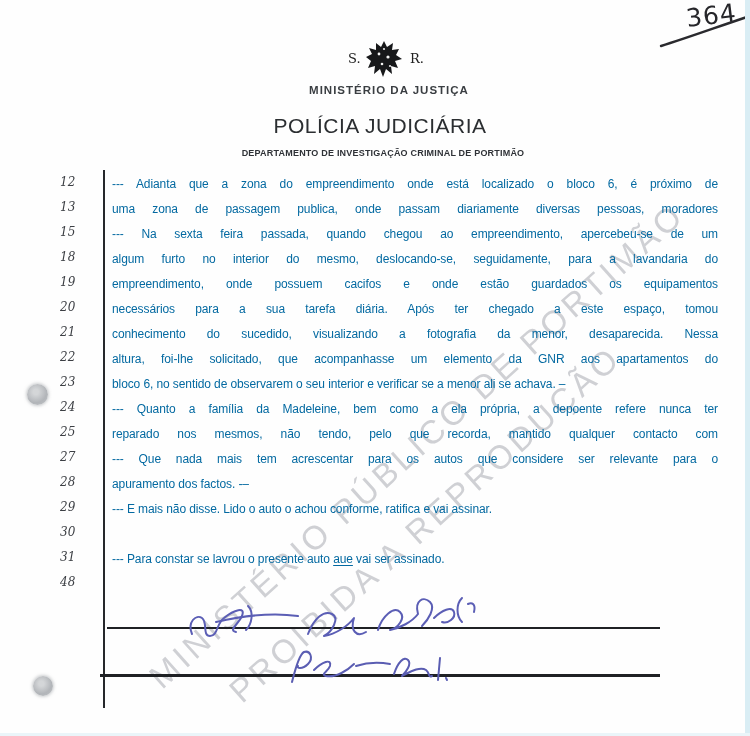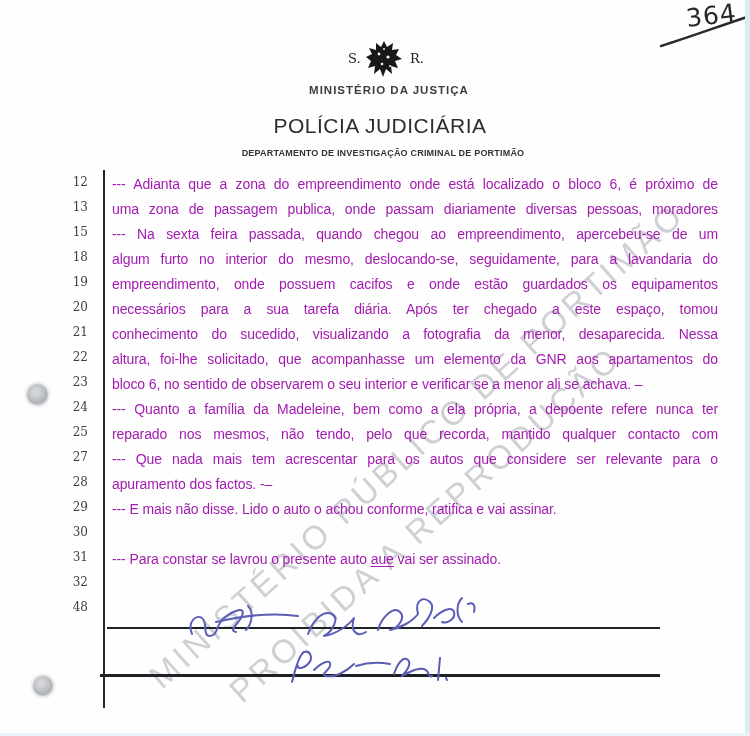--- a/index.html
+++ b/index.html
@@ -58,28 +58,28 @@
     pointer-events:none;
   }
   .wm1{left:142px; top:668px;}
   .wm2{left:222px; top:682px;}
 
   
   .vrule{position:absolute; left:103px; top:170px; width:2px; height:538px; background:#26282b;}
   .body-lines{position:absolute; left:60px; top:172px; width:658px;}
   .line{display:flex; height:25px; overflow:visible;}
   .lnum{
-    flex:0 0 28px; width:28px; text-align:right; padding-top:3px;
-    font-family:"DejaVu Serif", serif; 
+    flex:0 0 28px; width:28px; text-align:left; padding-top:3px;
+    font-family:"DejaVu Serif", serif; font-style:italic;
     font-size:12px; color:#3c3f44;
   }
   .ltext{
     flex:1; margin-left:24px; padding-top:2px;
-    font-size:14px; letter-spacing:-.1px; line-height:21px;
-    color:#a21caf;
+    font-size:12px; letter-spacing:-.1px; line-height:21px;
+    color:#0369a1;
   }
   .just .ltext{text-align:justify; text-align-last:justify;}
   .ltext .b{font-weight:normal;}
   .ltext .u{text-decoration:underline; text-underline-offset:2px;}
 
   
   .sig-rule1{position:absolute; left:107px; top:627px; width:553px; height:2px; background:#1f2124;}
   .sig-rule2{position:absolute; left:100px; top:674px; width:560px; height:2.5px; background:#1f2124;}
   .sig-svg{position:absolute; pointer-events:none;}
   .sig1{left:180px; top:590px;}
@@ -170,24 +170,20 @@
         <span class="lnum">29</span>
         <span class="ltext"><span>--- E mais não disse. Lido o auto o achou conforme, ratifica e vai assinar.</span></span>
       </div>
       <div class="line">
         <span class="lnum">30</span>
         <span class="ltext"></span>
       </div>
       <div class="line">
         <span class="lnum">31</span>
         <span class="ltext"><span>--- Para constar se lavrou o pre</span><span class="b">sente auto</span><span> </span><span class="u">aue</span><span> vai ser assinado.</span></span>
-      </div>
-      <div class="line">
-        <span class="lnum">32</span>
-        <span class="ltext"></span>
       </div>
       <div class="line">
         <span class="lnum">48</span>
         <span class="ltext"></span>
       </div>
     </div>
 
   <div class="sig-rule1"></div>
   <div class="sig-rule2"></div>
 

